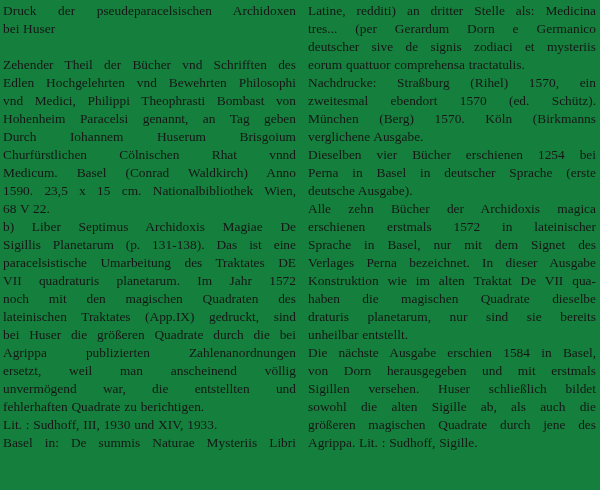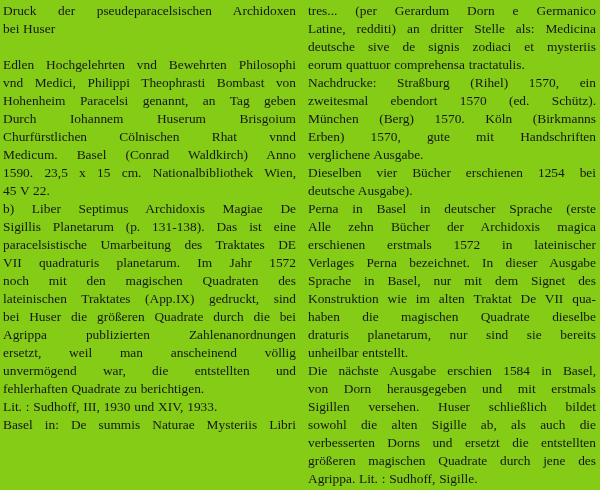--- a/index.html
+++ b/index.html
@@ -5,21 +5,21 @@
   html, body { margin: 0; padding: 0; }
   body {
     width: 600px; height: 490px;
     background: #fdfdfd;
     overflow: hidden;
   }
   .page {
     box-sizing: border-box;
     width: 600px; height: 490px;
     padding: 2px 12px 0 3px;
-    background: #84cc16;
+    background: #15803d;
     display: flex;
     gap: 12px;
     font-family: "Liberation Serif", "DejaVu Serif", serif;
     color: #161616;
   }
   .col { flex: 0 0 auto; }
   .col-left  { width: 293px; }
   .col-right { width: 288px; }
   .para { margin: 0; padding: 0; }
   .line {
@@ -45,28 +45,29 @@
   <div class="col col-left">
 
     <div class="para">
       <div class="line">Druck der pseudeparacelsischen Archidoxen</div>
       <div class="line last">bei Huser</div>
     </div>
 
     <div class="spacer"></div>
 
     <div class="para">
+      <div class="line">Zehender Theil der Bücher vnd Schrifften des</div>
       <div class="line">Edlen Hochgelehrten vnd Bewehrten Philosophi</div>
       <div class="line">vnd Medici, Philippi Theophrasti Bombast von</div>
       <div class="line">Hohenheim Paracelsi genannt, an Tag geben</div>
       <div class="line">Durch Iohannem Huserum Brisgoium</div>
       <div class="line">Churfürstlichen Cölnischen Rhat vnnd</div>
       <div class="line">Medicum. Basel (Conrad Waldkirch) Anno</div>
       <div class="line">1590. 23,5 x 15 cm. Nationalbibliothek Wien,</div>
-      <div class="line last">45 V 22.</div>
+      <div class="line last">68 V 22.</div>
     </div>
 
     <div class="para">
       <div class="line">b) Liber Septimus Archidoxis Magiae De</div>
       <div class="line">Sigillis Planetarum (p. 131-138). Das ist eine</div>
       <div class="line">paracelsistische Umarbeitung des Traktates DE</div>
       <div class="line">VII quadraturis planetarum. Im Jahr 1572</div>
       <div class="line">noch mit den magischen Quadraten des</div>
       <div class="line">lateinischen Traktates (App.IX) gedruckt, sind</div>
       <div class="line">bei Huser die größeren Quadrate durch die bei</div>
@@ -82,56 +83,54 @@
 
     <div class="para">
       <div class="line">Basel in: De summis Naturae Mysteriis Libri</div>
     </div>
 
   </div>
 
   <div class="col col-right">
 
     <div class="para">
+      <div class="line">Latine, redditi) an dritter Stelle als: Medicina</div>
       <div class="line">tres... (per Gerardum Dorn e Germanico</div>
-      <div class="line">Latine, redditi) an dritter Stelle als: Medicina</div>
-      <div class="line">deutsche sive de signis zodiaci et mysteriis</div>
+      <div class="line">deutscher sive de signis zodiaci et mysteriis</div>
       <div class="line last">eorum quattuor comprehensa tractatulis.</div>
     </div>
 
     <div class="para">
       <div class="line">Nachdrucke: Straßburg (Rihel) 1570, ein</div>
       <div class="line">zweitesmal ebendort 1570 (ed. Schütz).</div>
       <div class="line">München (Berg) 1570. Köln (Birkmanns</div>
-      <div class="line">Erben) 1570, gute mit Handschriften</div>
       <div class="line last">verglichene Ausgabe.</div>
     </div>
 
     <div class="para">
       <div class="line">Dieselben vier Bücher erschienen 1254 bei</div>
+      <div class="line">Perna in Basel in deutscher Sprache (erste</div>
       <div class="line last">deutsche Ausgabe).</div>
-      <div class="line">Perna in Basel in deutscher Sprache (erste</div>
     </div>
 
     <div class="para">
       <div class="line">Alle zehn Bücher der Archidoxis magica</div>
       <div class="line">erschienen erstmals 1572 in lateinischer</div>
+      <div class="line">Sprache in Basel, nur mit dem Signet des</div>
       <div class="line">Verlages Perna bezeichnet. In dieser Ausgabe</div>
-      <div class="line">Sprache in Basel, nur mit dem Signet des</div>
       <div class="line">Konstruktion wie im alten Traktat De VII qua-</div>
       <div class="line">haben die magischen Quadrate dieselbe</div>
       <div class="line">draturis planetarum, nur sind sie bereits</div>
       <div class="line last">unheilbar entstellt.</div>
     </div>
 
     <div class="para">
       <div class="line">Die nächste Ausgabe erschien 1584 in Basel,</div>
       <div class="line">von Dorn herausgegeben und mit erstmals</div>
       <div class="line">Sigillen versehen. Huser schließlich bildet</div>
       <div class="line">sowohl die alten Sigille ab, als auch die</div>
-      <div class="line">verbesserten Dorns und ersetzt die entstellten</div>
       <div class="line">größeren magischen Quadrate durch jene des</div>
       <div class="line last">Agrippa. Lit. : Sudhoff, Sigille.</div>
     </div>
 
   </div>
 
 </div>
 
 </body></html>

